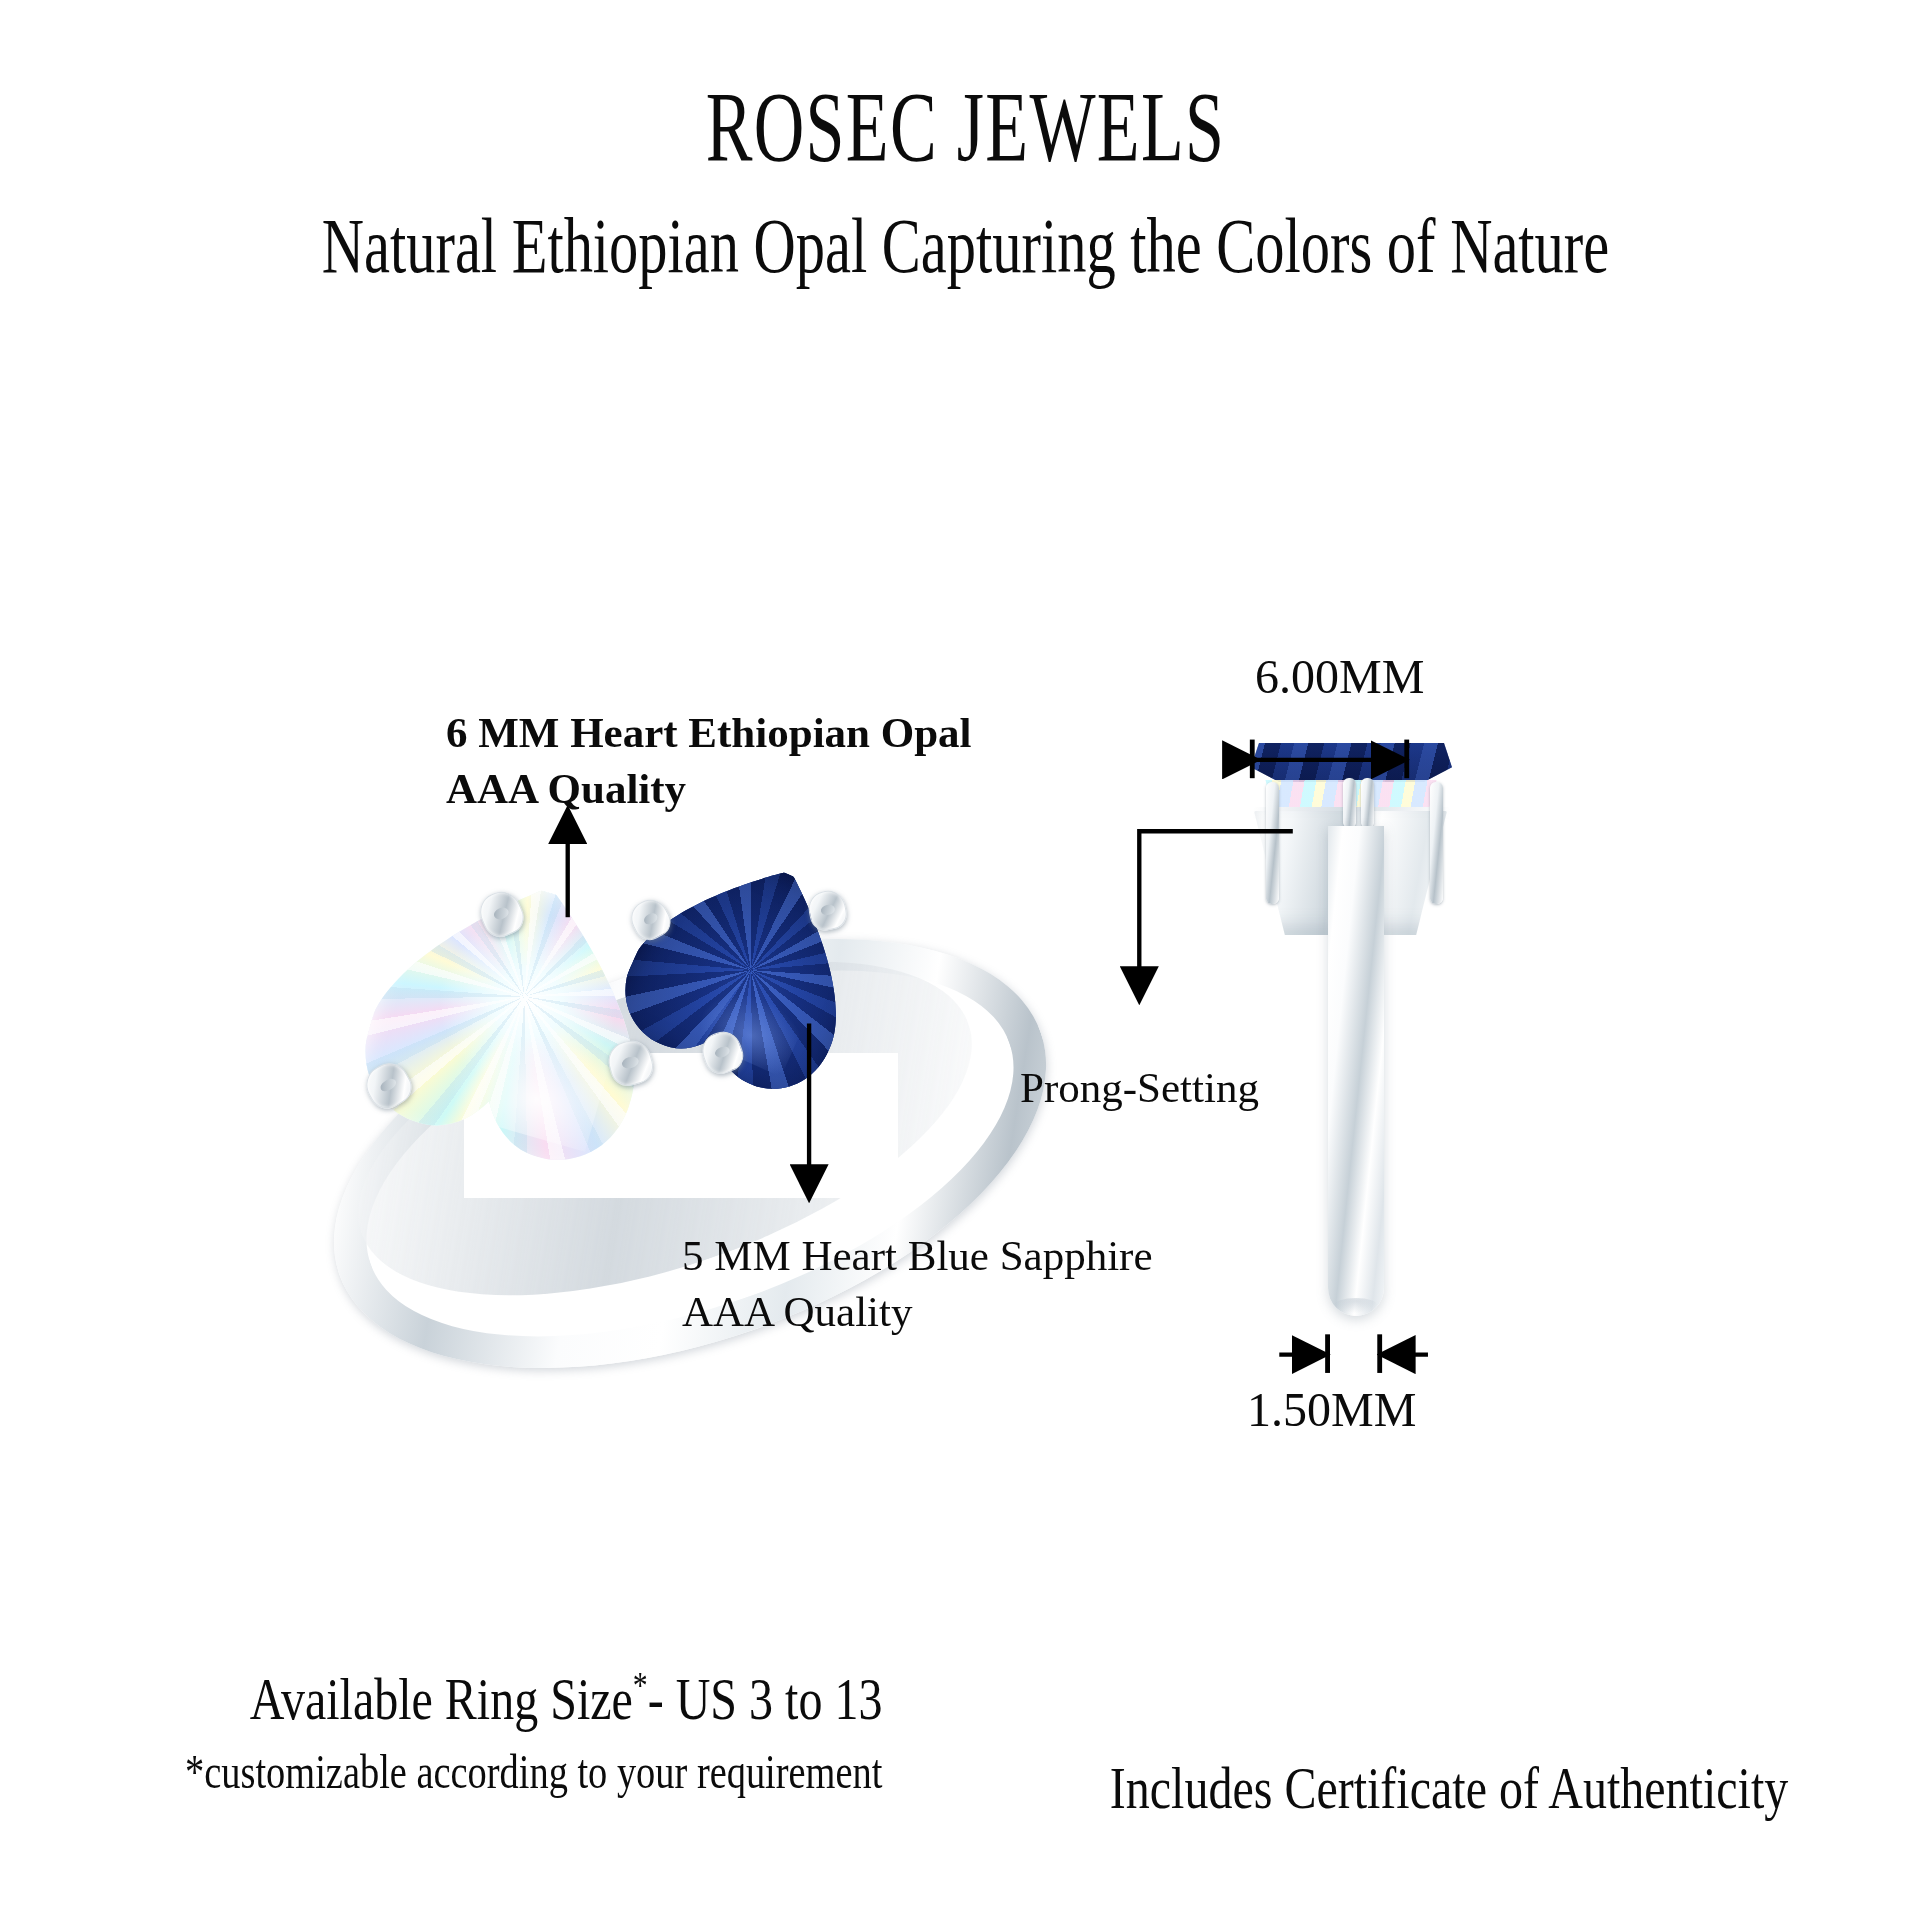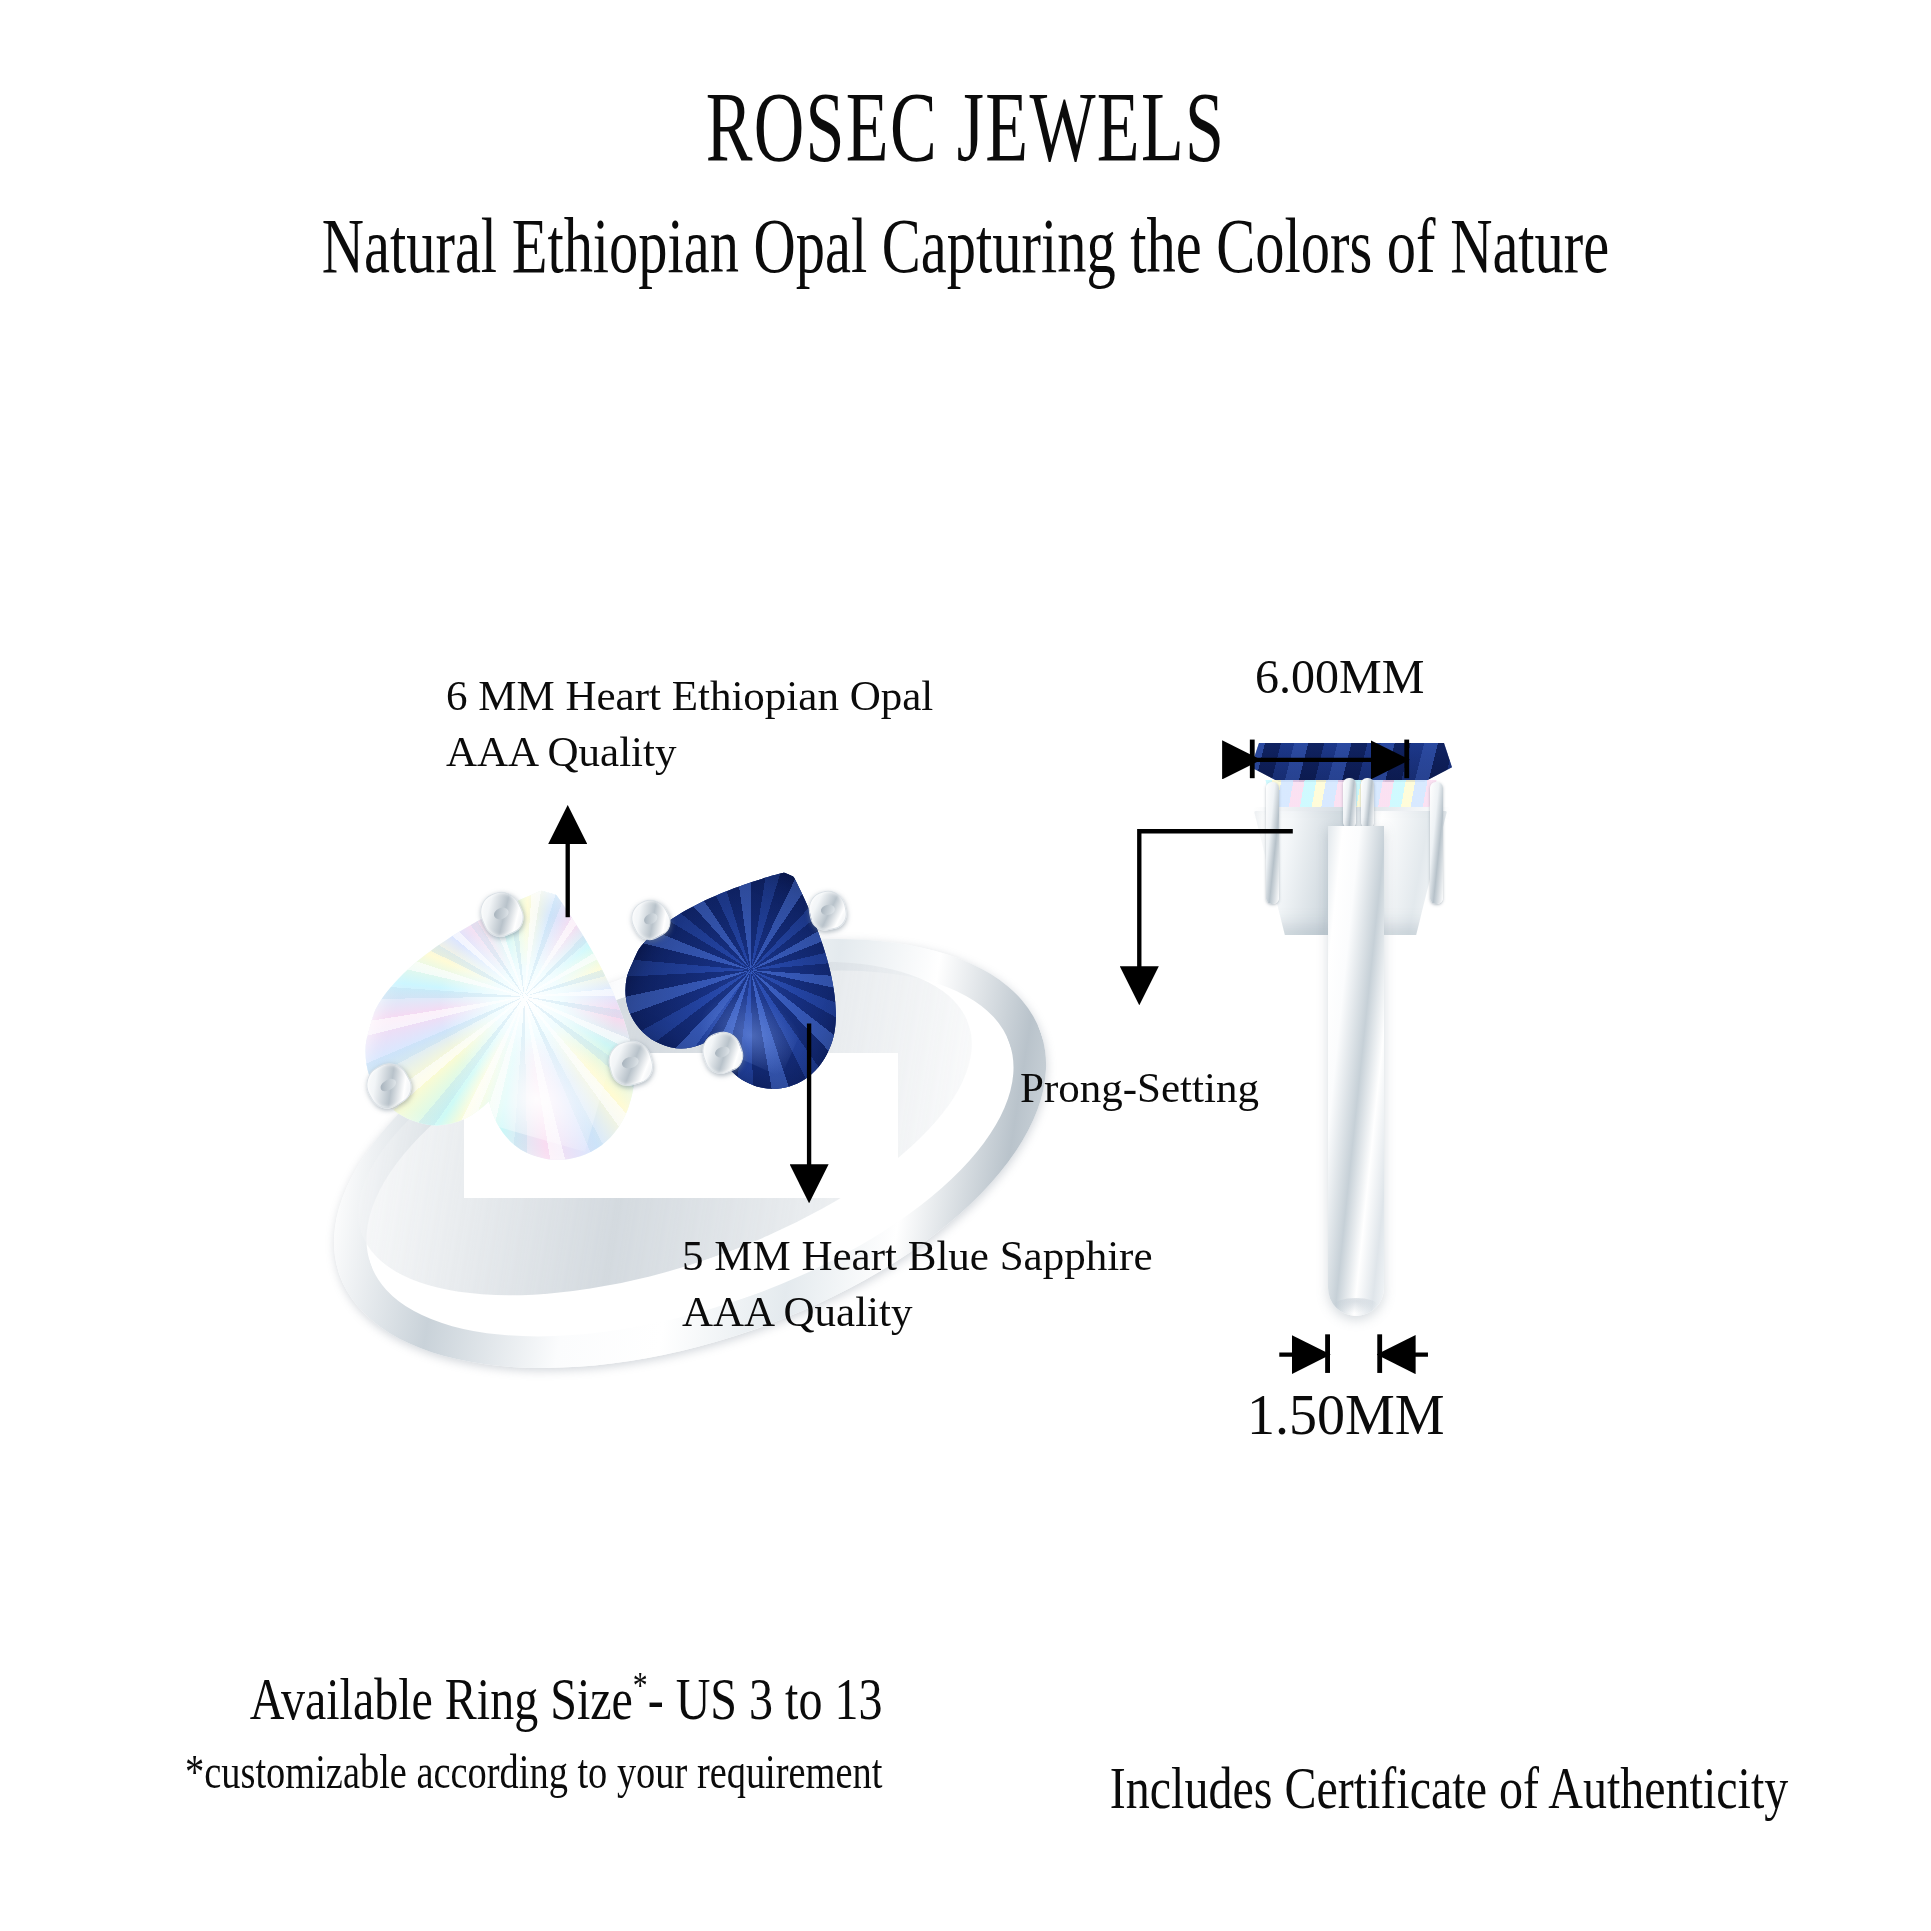--- a/index.html
+++ b/index.html
@@ -303,39 +303,39 @@
     <line x1="1297" y1="766" x2="1297" y2="806" stroke="#000" stroke-width="5"></line>
     <line x1="1457" y1="766" x2="1457" y2="806" stroke="#000" stroke-width="5"></line>
     <line x1="1300" y1="787" x2="1454" y2="787" stroke="#000" stroke-width="4.5" marker-start="url(#ah)" marker-end="url(#ah)"></line>
 
     <line x1="1375" y1="1382" x2="1375" y2="1422" stroke="#000" stroke-width="5"></line>
     <line x1="1429" y1="1382" x2="1429" y2="1422" stroke="#000" stroke-width="5"></line>
     <line x1="1325" y1="1403" x2="1372" y2="1403" stroke="#000" stroke-width="4.5" marker-end="url(#ah)"></line>
     <line x1="1479" y1="1403" x2="1432" y2="1403" stroke="#000" stroke-width="4.5" marker-end="url(#ah)"></line>
   </svg>
 
-  <div class="anno" style="left:446px;top:668px;">
+  <div class="anno" style="left:446px;top:705px;font-weight:bold;">
     <span>6 MM Heart Ethiopian Opal</span>
     <span class="l2">AAA Quality</span>
   </div>
 
   <div class="anno" style="left:682px;top:1228px;font-family:Liberation Serif, serif;">
     <span>5 MM Heart Blue Sapphire</span>
     <span class="l2">AAA Quality</span>
   </div>
 
   <div class="anno" style="left:1020px;top:1025px;margin-top:35px;">
     <span>Prong-Setting</span>
   </div>
 
   <div class="anno" style="left:1255px;top:646px;font-size:48px;">
     <span>6.00MM</span>
   </div>
 
-  <div class="anno" style="left:1247px;top:1379px;font-size:56px;">
+  <div class="anno" style="left:1247px;top:1379px;font-size:48px;">
     <span>1.50MM</span>
   </div>
 
   <div class="footer-left">
     <div class="f-size">
       <span>Available Ring Size</span><sup>*</sup><span>- US 3 to 13</span>
     </div>
     <div class="f-custom">*customizable according to your requirement</div>
   </div>
 

